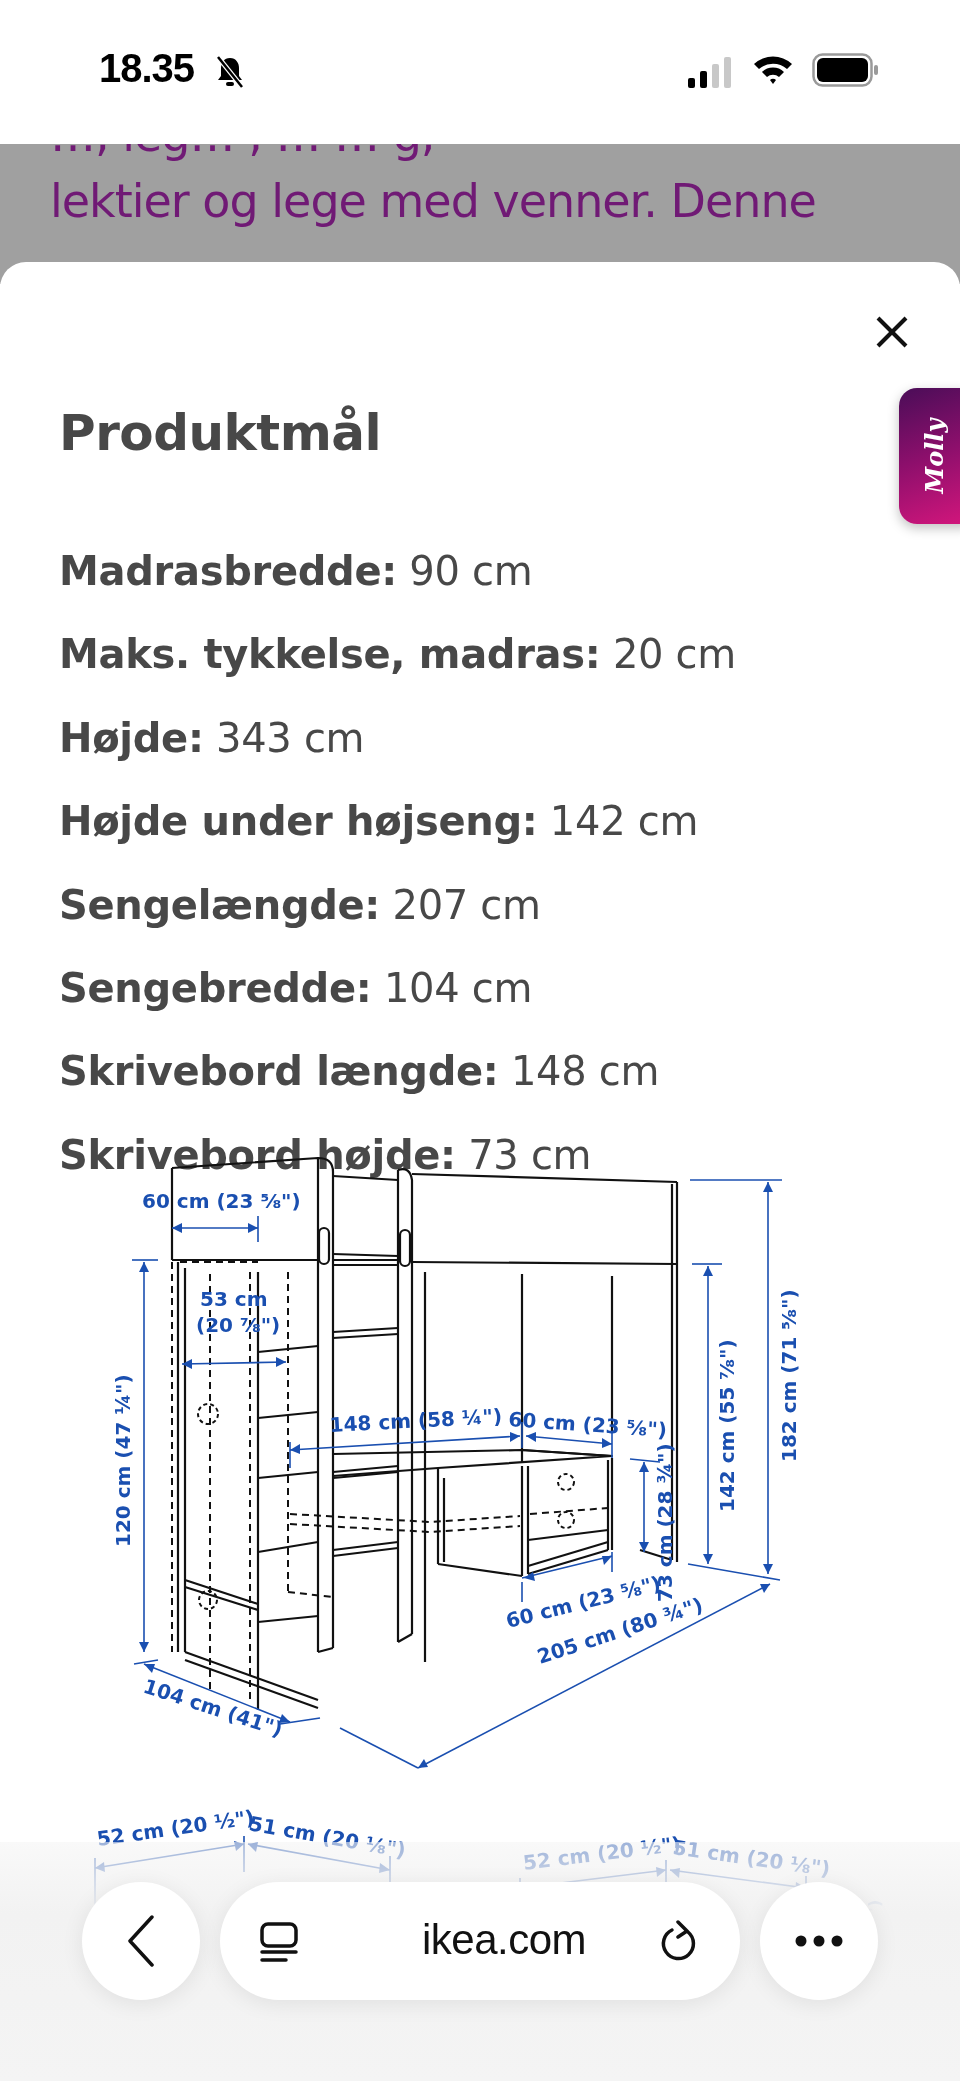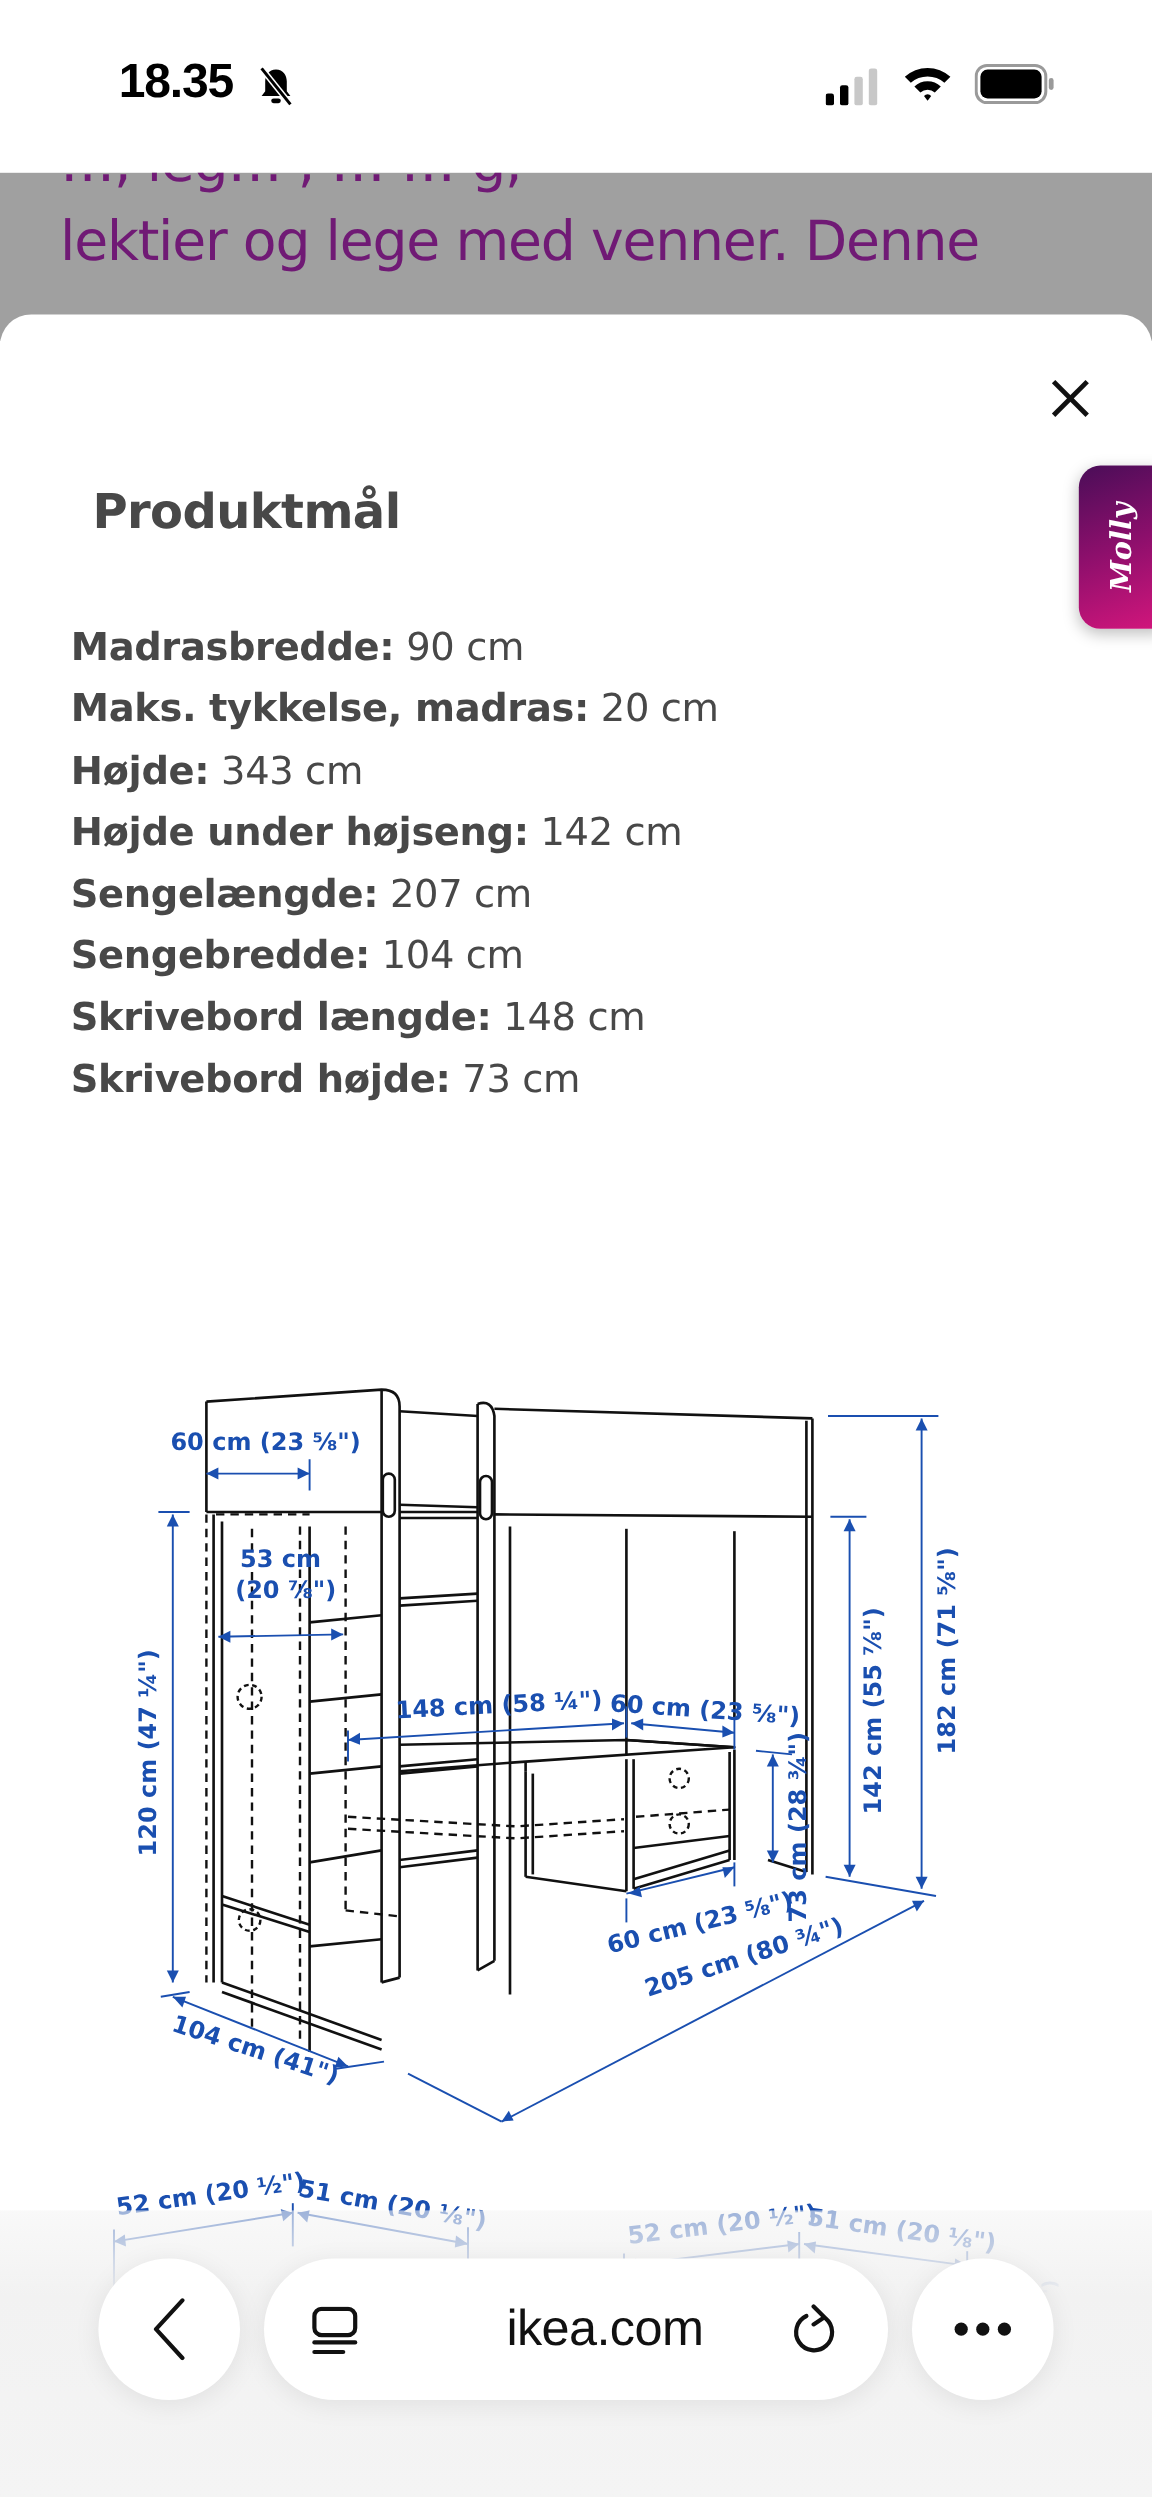--- a/index.html
+++ b/index.html
@@ -20,24 +20,24 @@
   .backdrop-text.l1 { top: -36px; }
   .backdrop-text.l2 { top: 30px; }
 
   
   .sheet { position: absolute; left: 0; top: 262px; width: 960px; height: 1830px; background: #fff; border-radius: 26px 26px 0 0; overflow: hidden; }
   .close-button { position: absolute; left: 866px; top: 44px; width: 52px; height: 52px; cursor: pointer; display: flex; align-items: center; justify-content: center; }
 
   .molly-tab { position: absolute; left: 899px; top: 126px; width: 70px; height: 136px; border-radius: 18px 0 0 18px; background: linear-gradient(160deg, #4a0d58 0%, #8e0f6c 50%, #d3167c 100%); box-shadow: 0 4px 12px rgba(0,0,0,0.25); cursor: pointer; }
   .molly-label { position: absolute; left: 50%; top: 50%; transform: translate(-50%, -50%) rotate(-90deg); color: #fff; font-family: "DejaVu Serif", serif; font-style: italic; font-weight: bold; font-size: 24px; white-space: nowrap; }
 
-  .title { position: absolute; left: 77px; top: 142px; font-size: 40px; font-weight: bold; color: #484848; letter-spacing: -0.5px; }
+  .title { position: absolute; left: 59px; top: 142px; font-size: 50px; font-weight: bold; color: #484848; letter-spacing: -0.5px; }
 
   .spec-list { position: absolute; left: 59px; top: 252px; list-style: none; }
-  .spec-item { height: 51.4px; font-size: 32px; color: #484848; white-space: nowrap; line-height: 51px; letter-spacing: -0.3px; }
+  .spec-item { height: 51.4px; font-size: 40px; color: #484848; white-space: nowrap; line-height: 51px; letter-spacing: -0.3px; margin-top: 32px; }
   .spec-label { font-weight: bold; }
 
   
   .diagram { position: absolute; left: 0; top: 870px; width: 960px; height: 980px; }
   .diagram svg { position: absolute; left: 0; top: 0; }
   .dim { font-family: "DejaVu Sans", sans-serif; font-weight: bold; fill: #1a4fb0; font-size: 20px; }
 
   
   .toolbar-backdrop { position: absolute; left: 0; top: 1842px; width: 960px; height: 239px; background: linear-gradient(to bottom, rgba(245,245,245,0.6), #f2f2f2 30%, #f4f4f4); }
   .back-button { position: absolute; left: 82px; top: 1882px; width: 118px; height: 118px; border-radius: 50%; background: #fff; box-shadow: 0 4px 22px rgba(0,0,0,0.08); display: flex; align-items: center; justify-content: center; cursor: pointer; }

